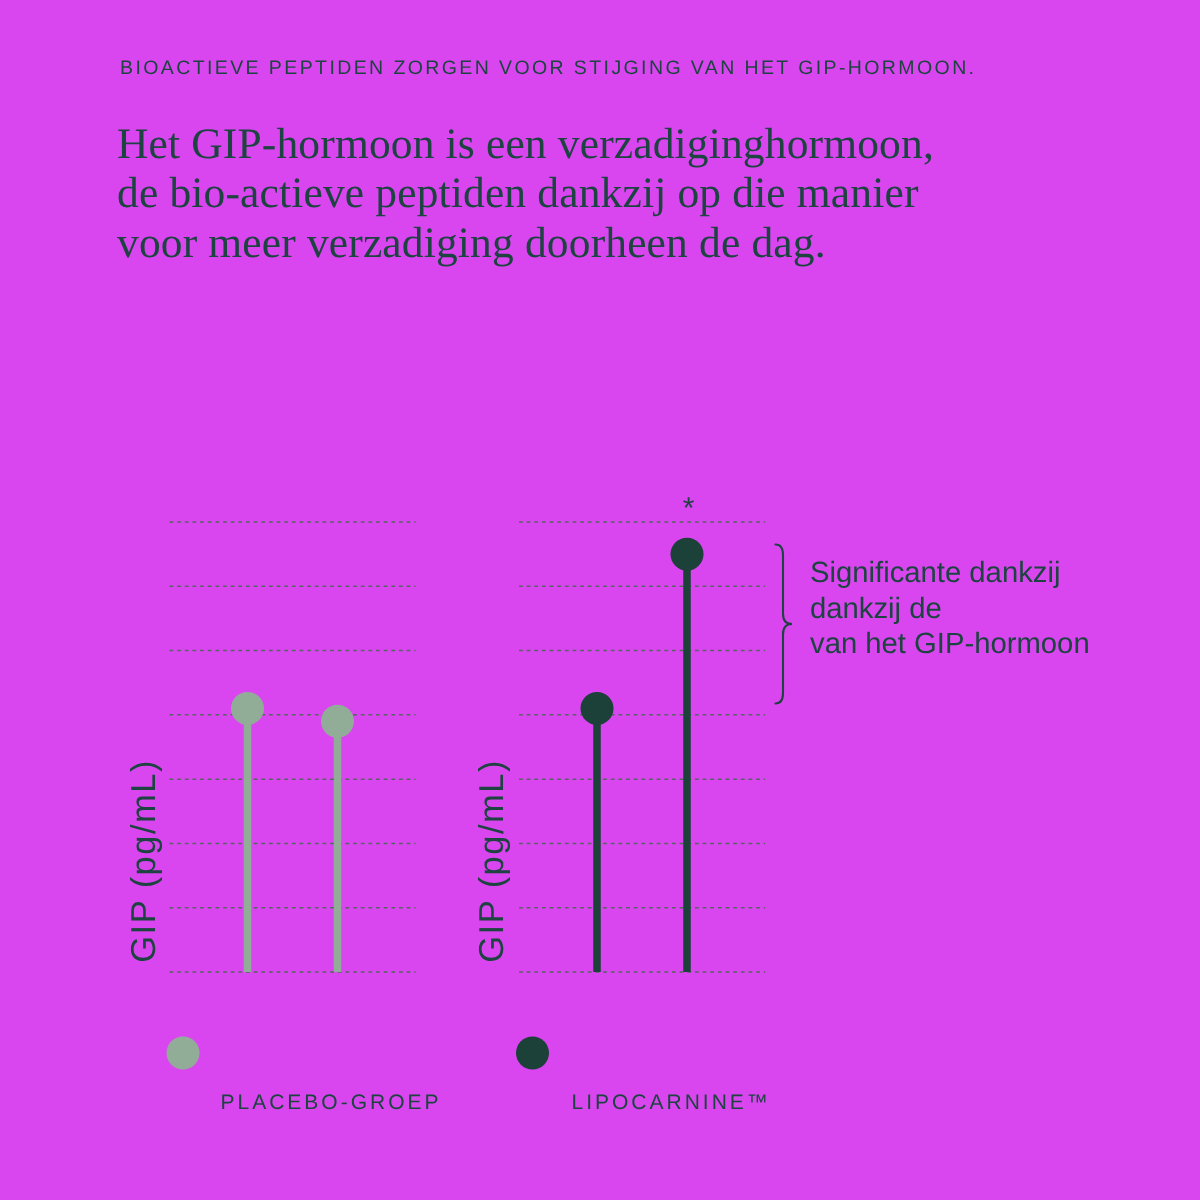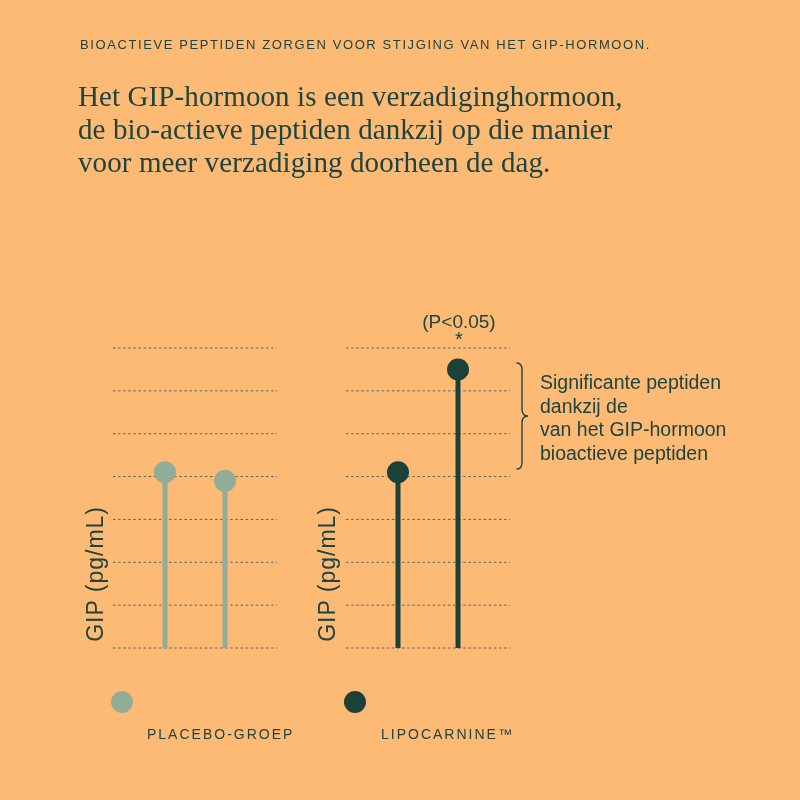--- a/index.html
+++ b/index.html
@@ -3,21 +3,21 @@
 <meta charset="utf-8">
 <style>
   html,body{margin:0;padding:0;}
   body{
     width:800px;height:800px;
     background:#f4f6f2;
     font-family:"Liberation Sans", sans-serif;
     color:#1d4440;
     overflow:hidden;
   }
-  .stage{position:relative;width:800px;height:800px;background:#fdba74;}
+  .stage{position:relative;width:800px;height:800px;background:#d946ef;}
 
   .caption{
     position:absolute;left:80px;top:37px;
     font-size:13px;letter-spacing:1.6px;font-weight:400;
     color:#1d4440;white-space:nowrap;
   }
   .title{
     position:absolute;left:78px;top:80px;
     font-size:29px;line-height:33px;font-weight:400;
     color:#1d4440;letter-spacing:0.1px;
@@ -76,21 +76,20 @@
 <div class="stage">
 
   <div class="caption">BIOACTIEVE PEPTIDEN ZORGEN VOOR STIJGING VAN HET GIP-HORMOON.</div>
 
   <div class="title">
     <div>Het GIP-hormoon is een verzadiginghormoon,</div>
     <div>de bio-actieve peptiden dankzij op die manier</div>
     <div>voor meer verzadiging doorheen de dag.</div>
   </div>
 
-  <div class="pvalue">(P&lt;0.05)</div>
   <div class="star">*</div>
 
   <svg class="chart-svg chart-left" viewBox="0 0 190 320">
       <line x1="10" x2="174" y1="10" y2="10" class="gridline"></line>
       <line x1="10" x2="174" y1="52.857142857142854" y2="52.857142857142854" class="gridline"></line>
       <line x1="10" x2="174" y1="95.71428571428571" y2="95.71428571428571" class="gridline"></line>
       <line x1="10" x2="174" y1="138.57142857142858" y2="138.57142857142858" class="gridline"></line>
       <line x1="10" x2="174" y1="181.42857142857142" y2="181.42857142857142" class="gridline"></line>
       <line x1="10" x2="174" y1="224.28571428571428" y2="224.28571428571428" class="gridline"></line>
       <line x1="10" x2="174" y1="267.14285714285717" y2="267.14285714285717" class="gridline"></line>
@@ -121,24 +120,23 @@
   </div>
   <div class="ylabel-box ylabel-right">
     <span>GIP (pg/mL)</span>
   </div>
 
   <svg class="brace-svg" viewBox="0 0 20 108">
     <path d="M5,1 Q10,1 10,8 L10,47 Q10,54 16,54 Q10,54 10,61 L10,100 Q10,107 5,107"></path>
   </svg>
 
   <div class="annotation">
-    <div>Significante peptiden</div>
+    <div>Significante dankzij</div>
     <div>dankzij de</div>
     <div>van het GIP-hormoon</div>
-    <div>bioactieve peptiden</div>
   </div>
 
   <span class="legend-dot dot-placebo" style="background: rgb(146, 173, 151);"></span>
   <span class="legend-label label-placebo">PLACEBO-GROEP</span>
 
   <span class="legend-dot dot-lipo" style="background: rgb(27, 65, 56);"></span>
   <span class="legend-label label-lipo">LIPOCARNINE™</span>
 
 </div>
 

